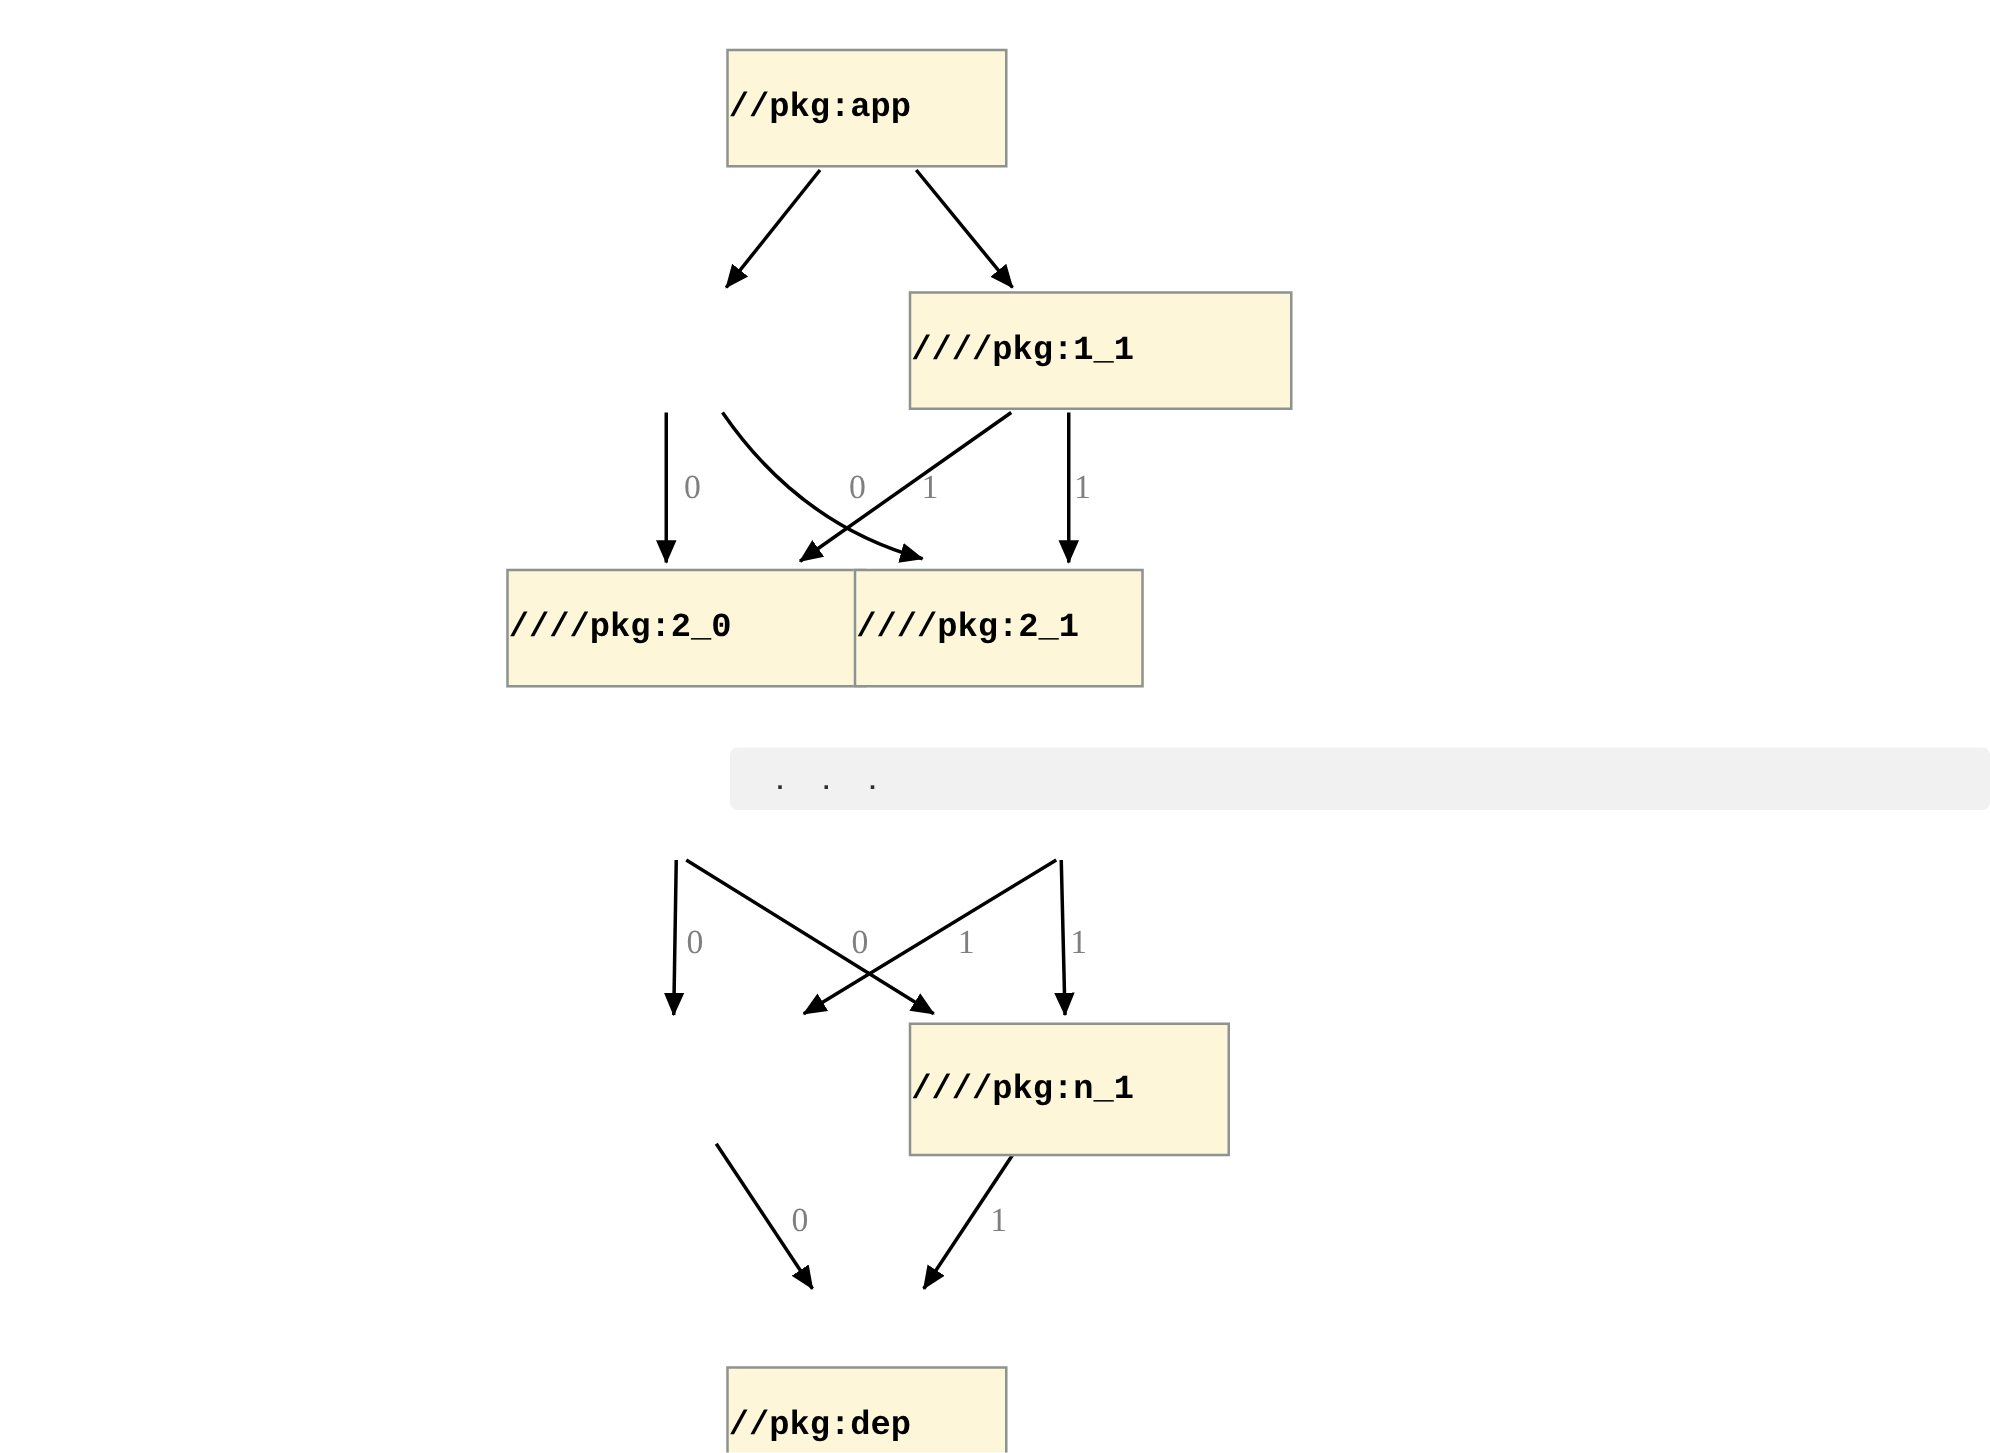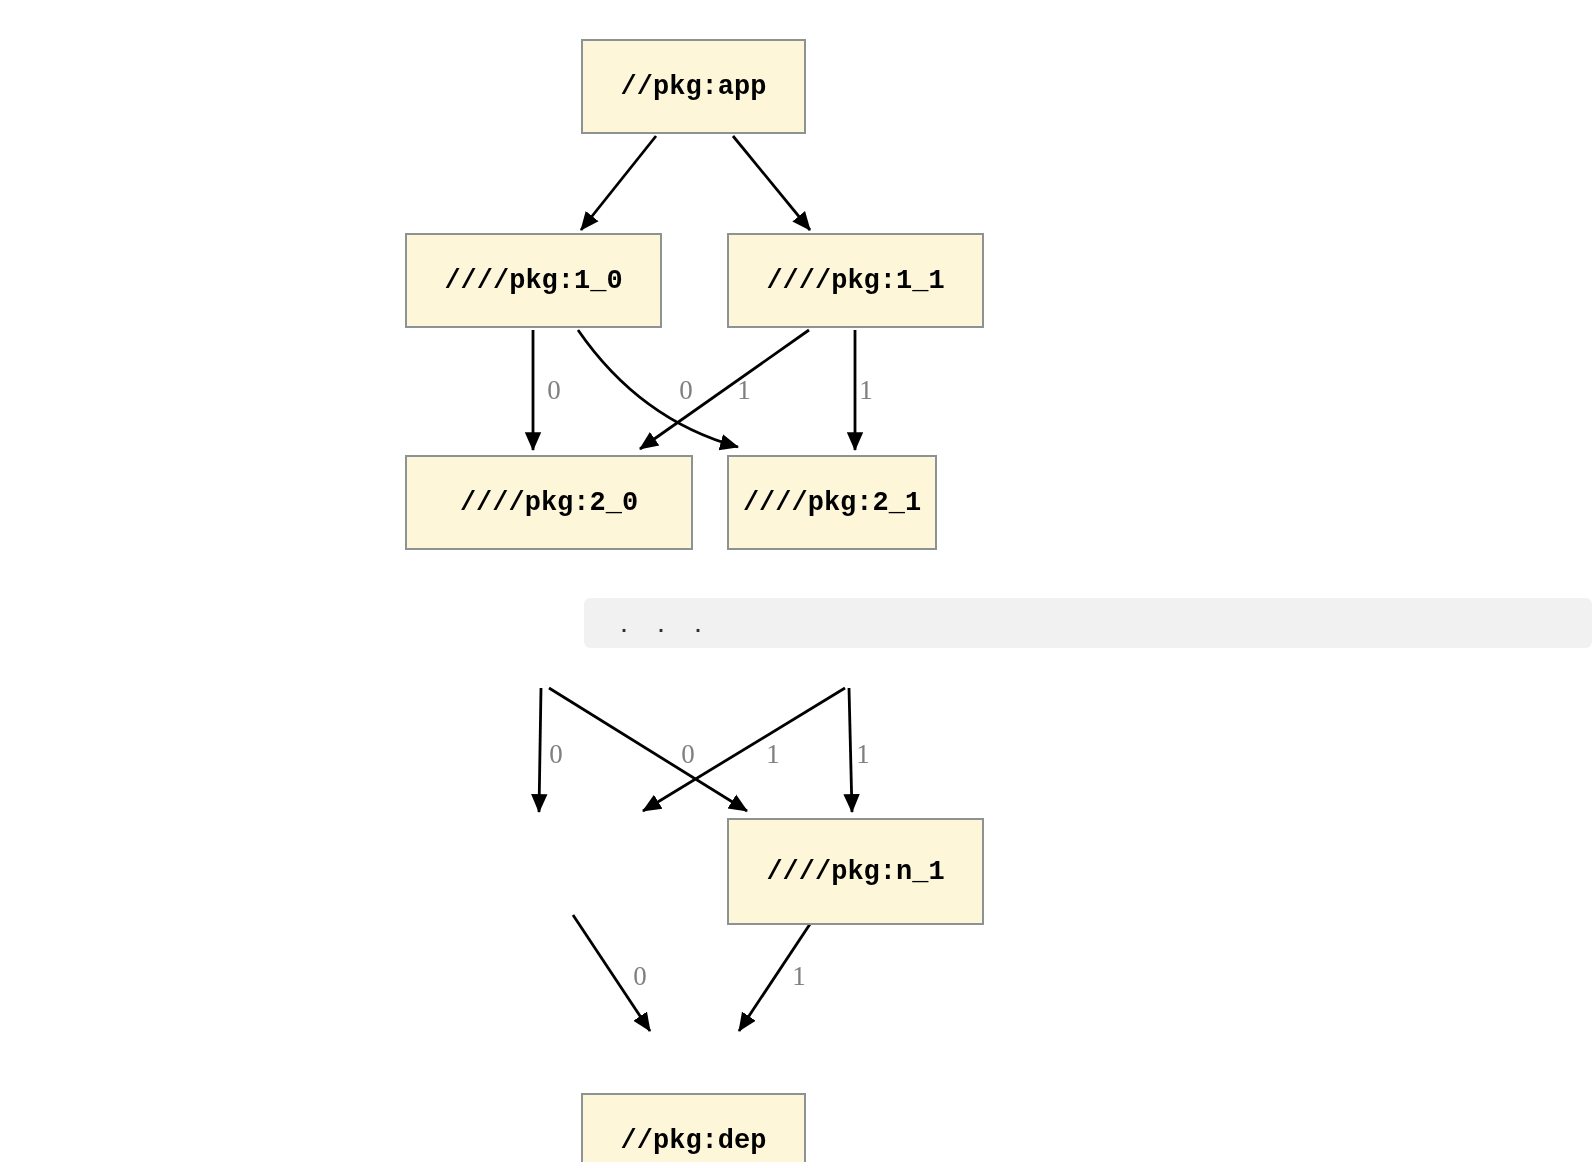--- a/index.html
+++ b/index.html
@@ -24,21 +24,21 @@
   .edge-layer path {
     stroke:var(--edge-color);
     stroke-width:2.8;
     fill:none;
   }
   #arrowhead path { fill:var(--edge-color); stroke:none; }
   .node {
     position:absolute;
     background:var(--node-fill);
     border:2px solid var(--node-border);
-    display:flex; align-items:center; justify-content:center;
+    display:flex; align-items:center; 
     font-family:"Liberation Mono", monospace;
     font-weight:bold;
     font-size:27px;
     color:#000;
     white-space:nowrap;
   }
   .elabel {
     position:absolute;
     transform:translate(-50%,-50%);
     font-family:"Liberation Serif", serif;
@@ -85,30 +85,27 @@
     <path d="M845,688 L643,811" marker-end="url(#arrowhead)"></path>
     <path d="M549,688 L747,811" marker-end="url(#arrowhead)"></path>
     <path d="M849,688 L852,812" marker-end="url(#arrowhead)"></path>
     <path d="M573,915 L650,1031" marker-end="url(#arrowhead)"></path>
     <path d="M816,915 L739,1031" marker-end="url(#arrowhead)"></path>
   </svg>
 
   <div class="node" style="left:581px; top:39px; width:225px; height:95px">
     <span>//pkg:app</span>
   </div>
-  <div class="node" style="left:405px; top:233px; width:257px; height:95px">
-    <span>////pkg:1_0</span>
-  </div>
-  <div class="node" style="left:727px; top:233px; width:257px; height:95px">
+  <div class="node" style="left:727px; top:233px; width:307px; height:95px">
     <span>////pkg:1_1</span>
   </div>
   <div class="node" style="left:405px; top:455px; width:288px; height:95px">
     <span>////pkg:2_0</span>
   </div>
-  <div class="node" style="left:727px; top:455px; width:210px; height:95px">
+  <div class="node" style="left:683px; top:455px; width:232px; height:95px">
     <span>////pkg:2_1</span>
   </div>
   <div class="node" style="left:727px; top:818px; width:257px; height:107px">
     <span>////pkg:n_1</span>
   </div>
   <div class="node" style="left:581px; top:1093px; width:225px; height:95px">
     <span>//pkg:dep</span>
   </div>
 
   <span class="elabel" style="left:554px; top:390px">0</span>

